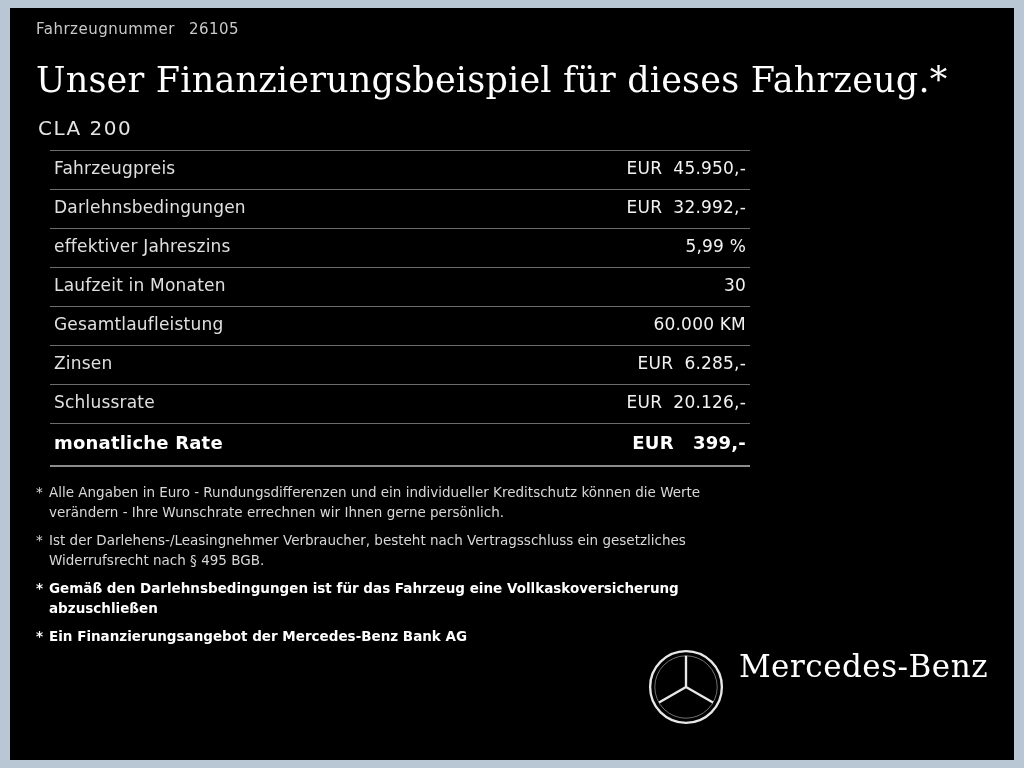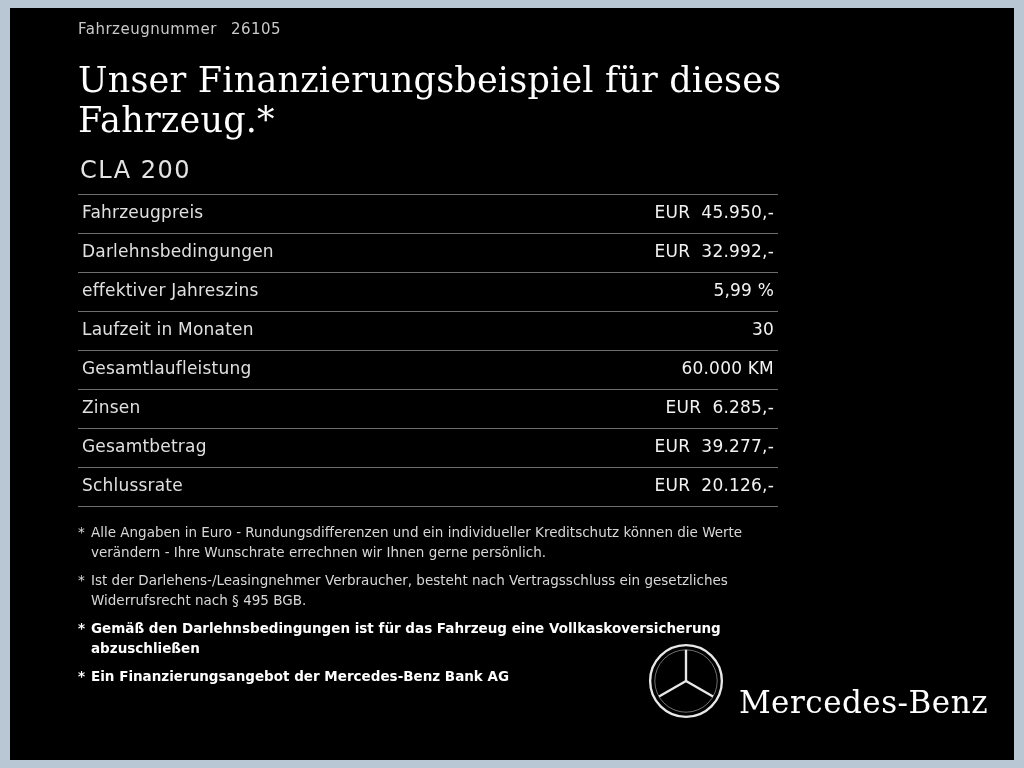--- a/index.html
+++ b/index.html
@@ -20,48 +20,48 @@
     box-sizing: border-box;
     padding: 8px 10px;
     background: #b9c6d4;
   }
   .sheet {
     position: relative;
     width: 100%;
     height: 100%;
     background: #000;
     box-sizing: border-box;
-    padding: 10px 42px 10px 64px;
+    padding: 10px 42px 10px 22px;
     color: #e9e9e9;
   }
   .vehicle-no {
     font-size: 15px;
     letter-spacing: 0.5px;
     color: #c9c9c9;
     margin: 2px 0 0 4px;
   }
   .vehicle-no .num {
     margin-left: 14px;
   }
   h1.headline {
     font-family: "DejaVu Serif", serif;
     font-weight: normal;
     font-size: 35px;
     letter-spacing: 0.2px;
     margin: 22px 0 0 4px;
     color: #ffffff;
   }
   .model {
-    font-size: 24px;
+    font-size: 20px;
     letter-spacing: 1.5px;
     margin: 16px 0 10px 6px;
     color: #e4e4e4;
   }
   .table {
-    margin: 0 0 0 4px;
+    margin: 0 0 0 18px;
     width: 700px;
     border-top: 1px solid #6d6d6d;
   }
   .row {
     display: flex;
     align-items: baseline;
     justify-content: space-between;
     border-bottom: 1px solid #6d6d6d;
     padding: 7px 0 6px 0;
     min-height: 25px;
@@ -111,23 +111,23 @@
     flex: 1;
   }
   .note.bold .txt,
   .note.bold .star {
     font-weight: bold;
     color: #ffffff;
   }
   .brand {
     position: absolute;
     right: 26px;
-    bottom: 40px;
+    bottom: 34px;
     display: flex;
-    align-items: flex-end;
+    align-items: flex-start;
     gap: 14px;
   }
   .star-logo {
     width: 78px;
     height: 78px;
   }
   .wordmark {
     font-family: "DejaVu Serif", serif;
     font-size: 31px;
     letter-spacing: 0.5px;
@@ -175,30 +175,30 @@
       <div class="row">
         <span class="label">Gesamtlaufleistung</span>
         <span class="value">60.000 KM</span>
       </div>
 
       <div class="row">
         <span class="label">Zinsen</span>
         <span class="value">EUR  6.285,-</span>
       </div>
 
-      <div class="row">
-        <span class="label">Gesamtbetrag</span>
-        <span class="value">EUR  39.277,-</span>
-      </div>
 
       <div class="row">
         <span class="label">Schlussrate</span>
         <span class="value">EUR  20.126,-</span>
       </div>
 
+      <div class="row total">
+        <span class="label">monatliche Rate</span>
+        <span class="value">EUR   399,-</span>
+      </div>
 
     </div>
 
     <div class="notes">
 
       <div class="note">
         <span class="star">*</span>
         <span class="txt">Alle Angaben in Euro - Rundungsdifferenzen und ein individueller Kreditschutz können die Werte verändern - Ihre Wunschrate errechnen wir Ihnen gerne persönlich.</span>
       </div>
 

